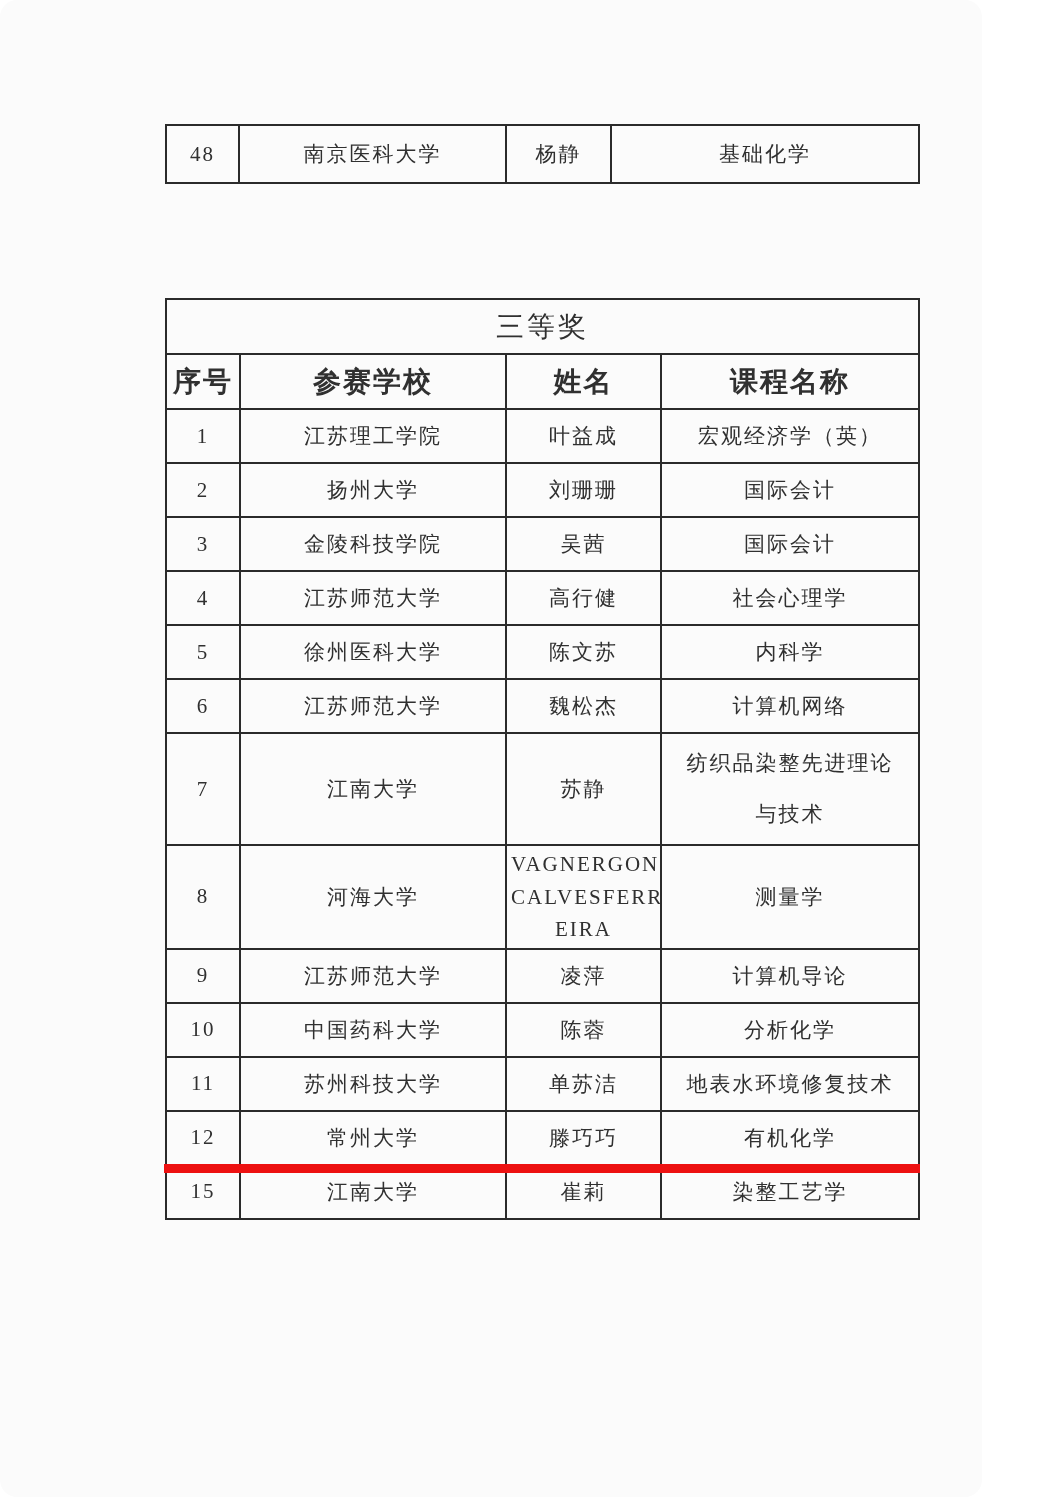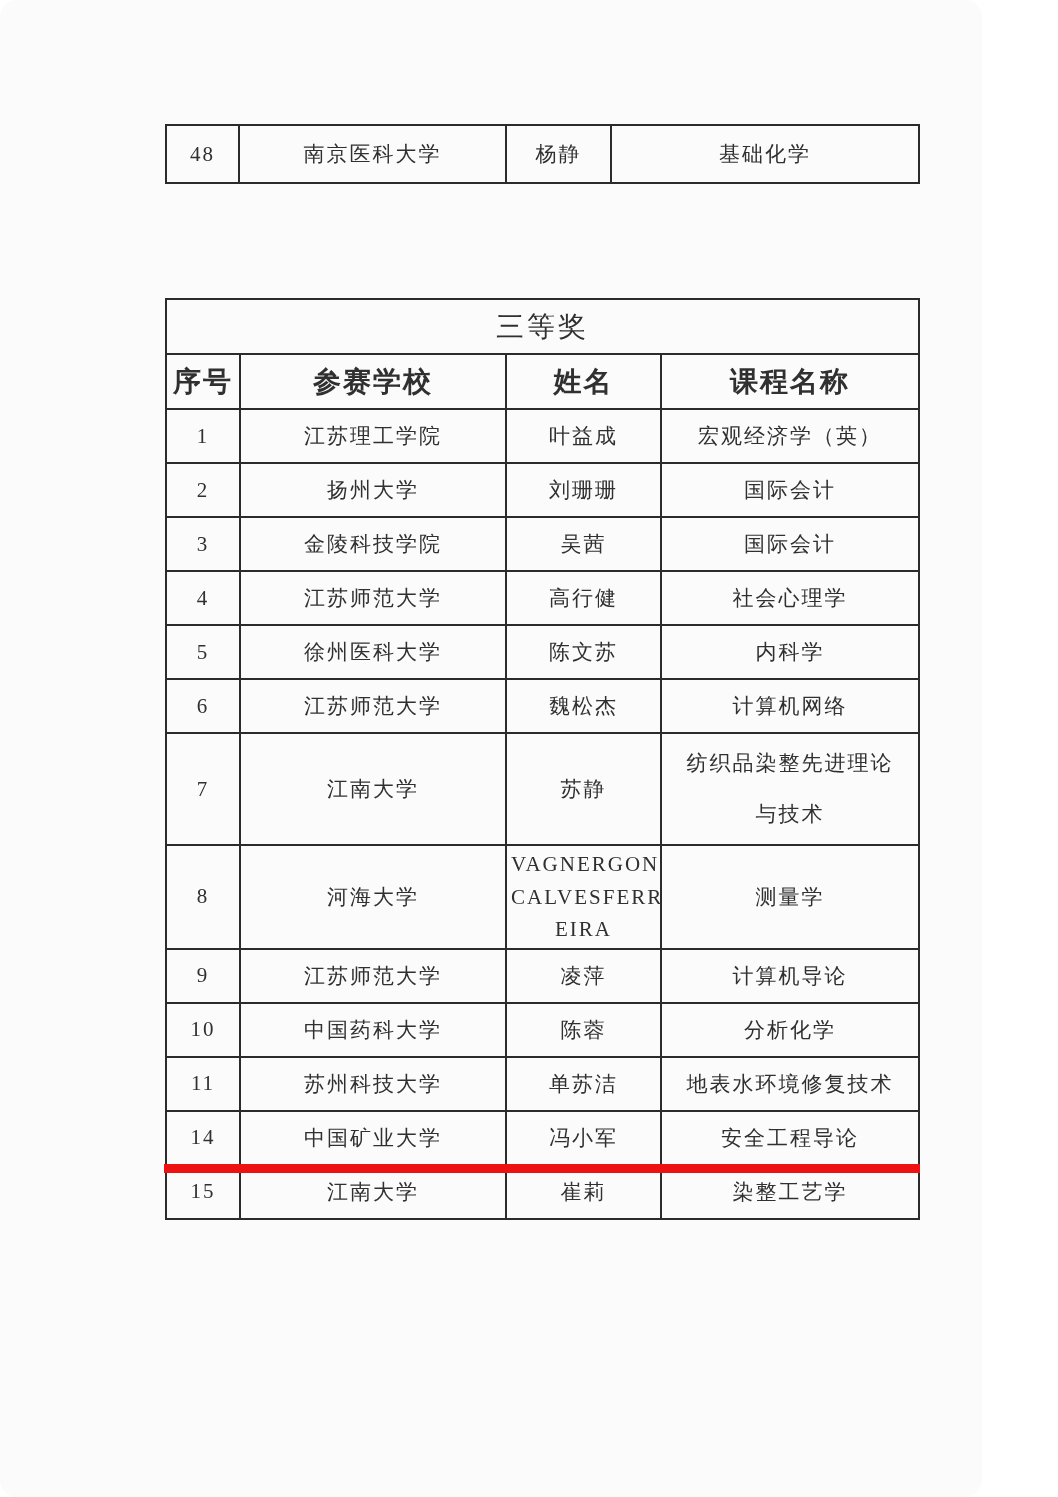--- a/index.html
+++ b/index.html
@@ -183,24 +183,24 @@
           <td>陈蓉</td>
           <td>分析化学</td>
         </tr>
         <tr>
           <td class="c-no">11</td>
           <td>苏州科技大学</td>
           <td>单苏洁</td>
           <td>地表水环境修复技术</td>
         </tr>
         <tr>
-          <td class="c-no">14</td>
-          <td>中国矿业大学</td>
-          <td>冯小军</td>
-          <td>安全工程导论</td>
+          <td class="c-no">12</td>
+          <td>常州大学</td>
+          <td>滕巧巧</td>
+          <td>有机化学</td>
         </tr>
         <tr>
           <td class="c-no">15</td>
           <td>江南大学</td>
           <td>崔莉</td>
           <td>染整工艺学</td>
         </tr>
       </tbody>
     </table>
     <div class="red-line" style="background: rgb(237, 17, 17); top: 866px;"></div>

